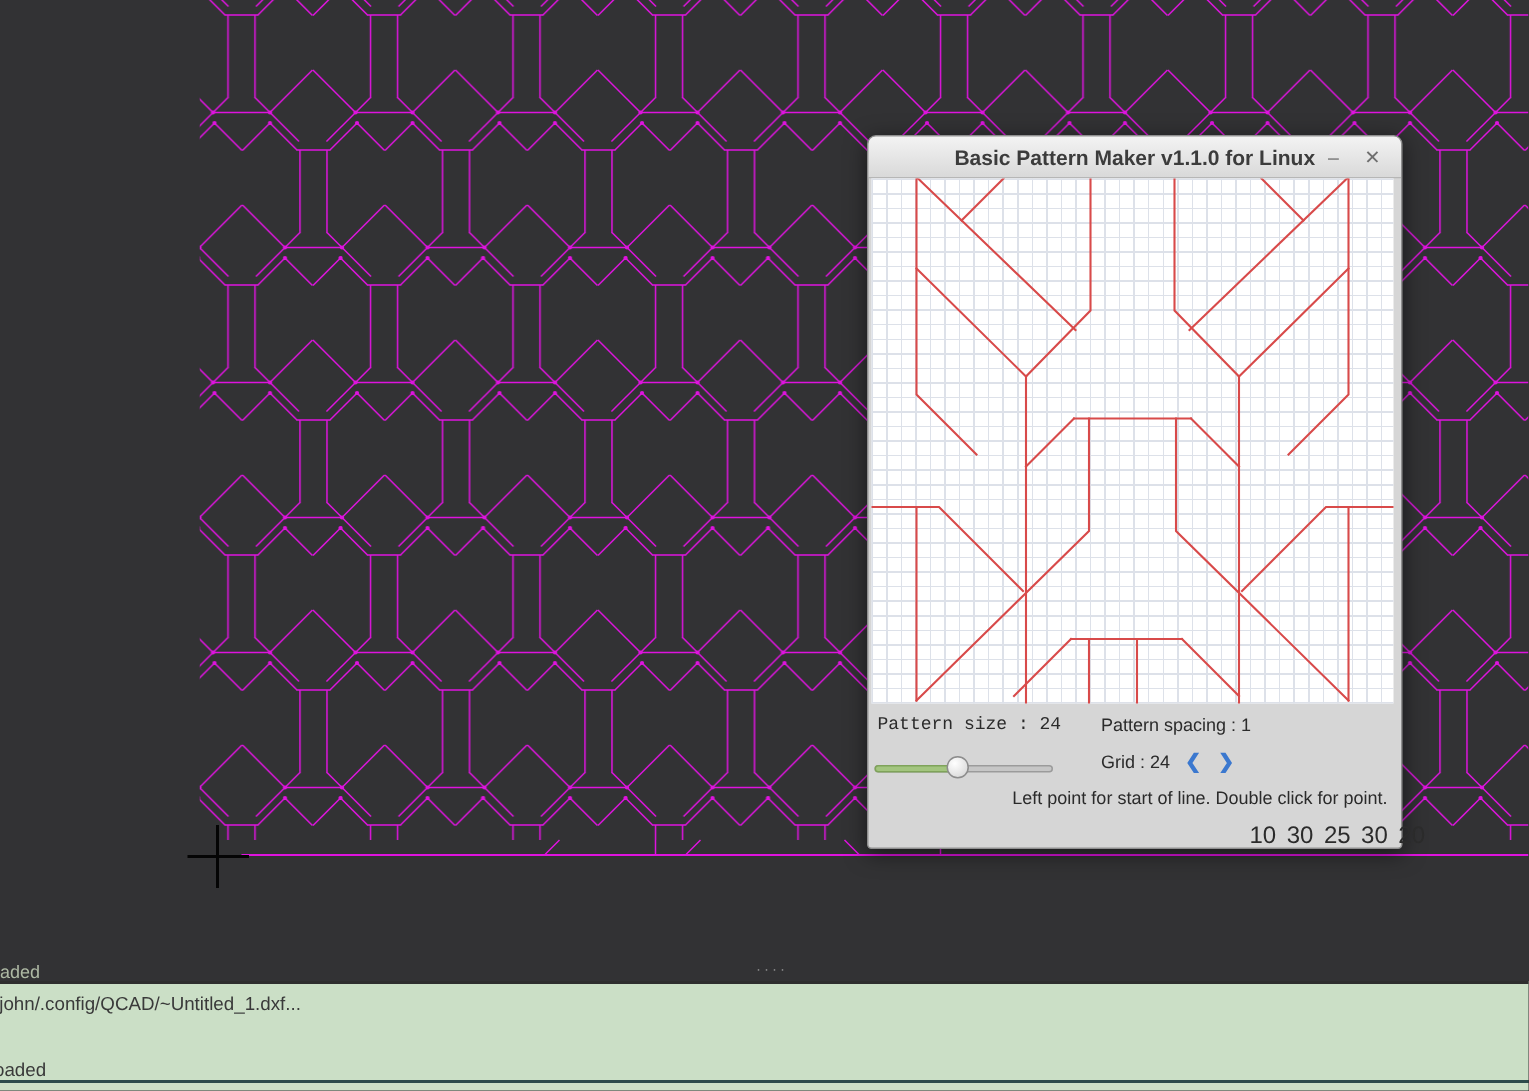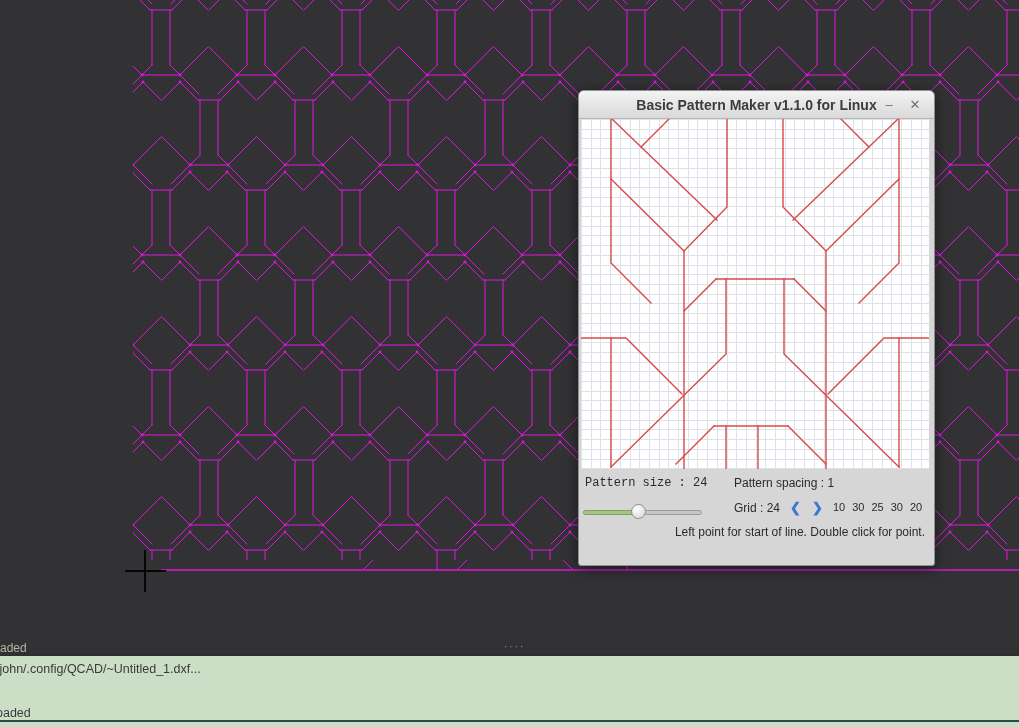--- a/index.html
+++ b/index.html
@@ -53,21 +53,21 @@
   #slider-fill { position:absolute; left:0; top:5px; width:56px; height:5px;
                  background:#a3c57f; border:1px solid #7fa35a; border-radius:3px 0 0 3px; }
   #slider-handle { position:absolute; left:48px; top:-1px; width:15px; height:15px;
                    border-radius:50%; background:radial-gradient(circle at 35% 30%,#ffffff,#d2d2d2);
                    border:1px solid #8d8d8d; }
   #lbl-grid { position:absolute; left:155px; top:32px; }
   .grid-arrow { position:absolute; top:31px; font-size:13px; font-weight:bold; color:#3b78cf; }
   #arrow-prev { left:211px; }
   #arrow-next { left:233px; }
   #grid-options { position:absolute; left:254px; top:32px; display:flex; gap:7px; }
-  .grid-opt { font-size:11px; color:#2b2b2b; }
+  .grid-opt { font-size:16px; color:#2b2b2b;margin-top:48px; }
   #hint { position:absolute; left:0; top:56px; width:351px; text-align:right;
           padding-right:5px; font-size:12px; color:#2b2b2b; }
 
   
   #console-clipped { left:0; top:641px; font-size:12px; color:#aeb9a4; }
   #scroll-dots { left:504px; top:641px; font-size:10px; color:#8d8d8d; letter-spacing:2px; }
   #console-panel { left:0; top:654px; width:1019px; height:66px; background:#cbdfc6;
                    border-top:2px solid #2e2e2e; }
   #console-path { position:absolute; left:-4px; top:6px; font-size:12.5px; color:#3a3a3a; }
   #console-loaded { position:absolute; left:-4px; top:50px; font-size:12.5px; color:#3a3a3a; }

